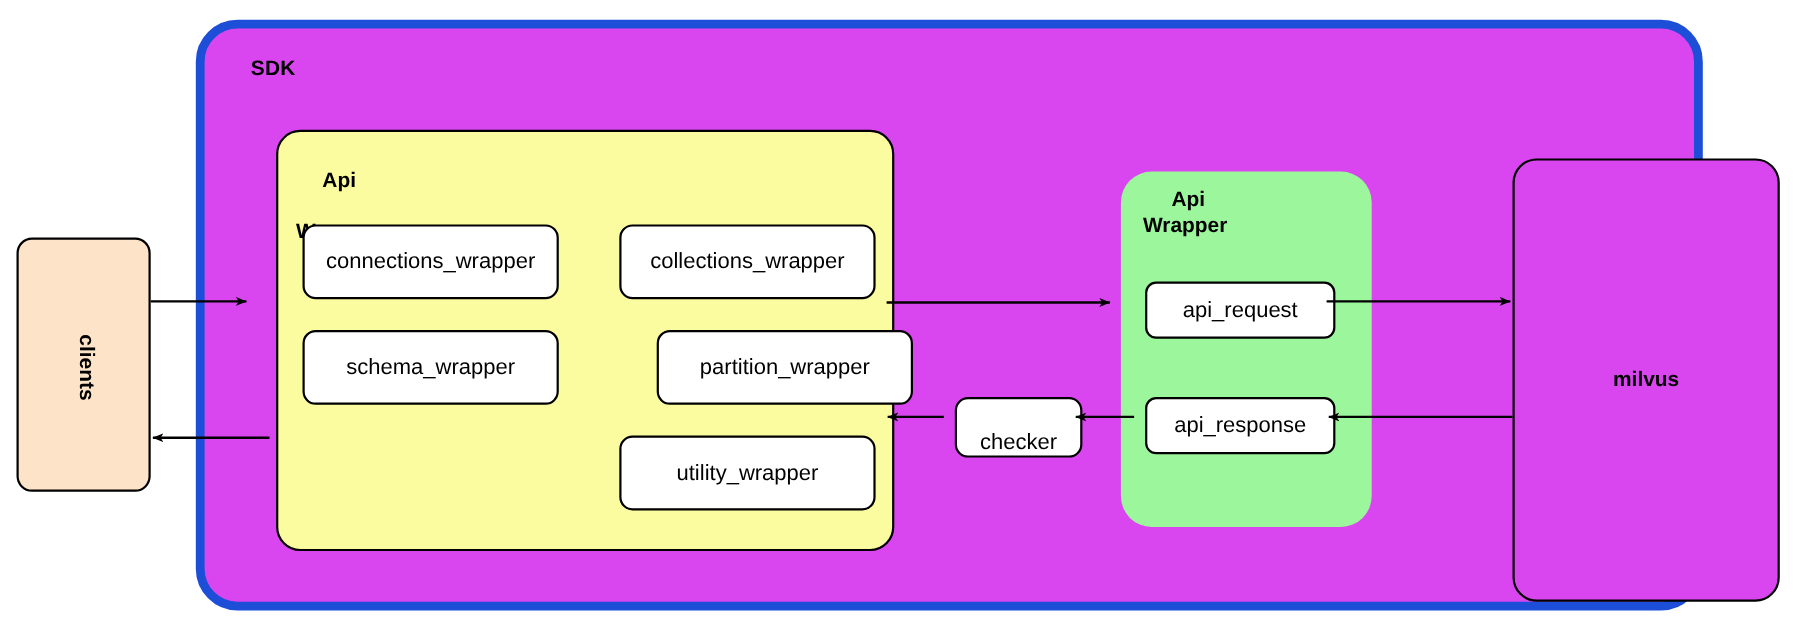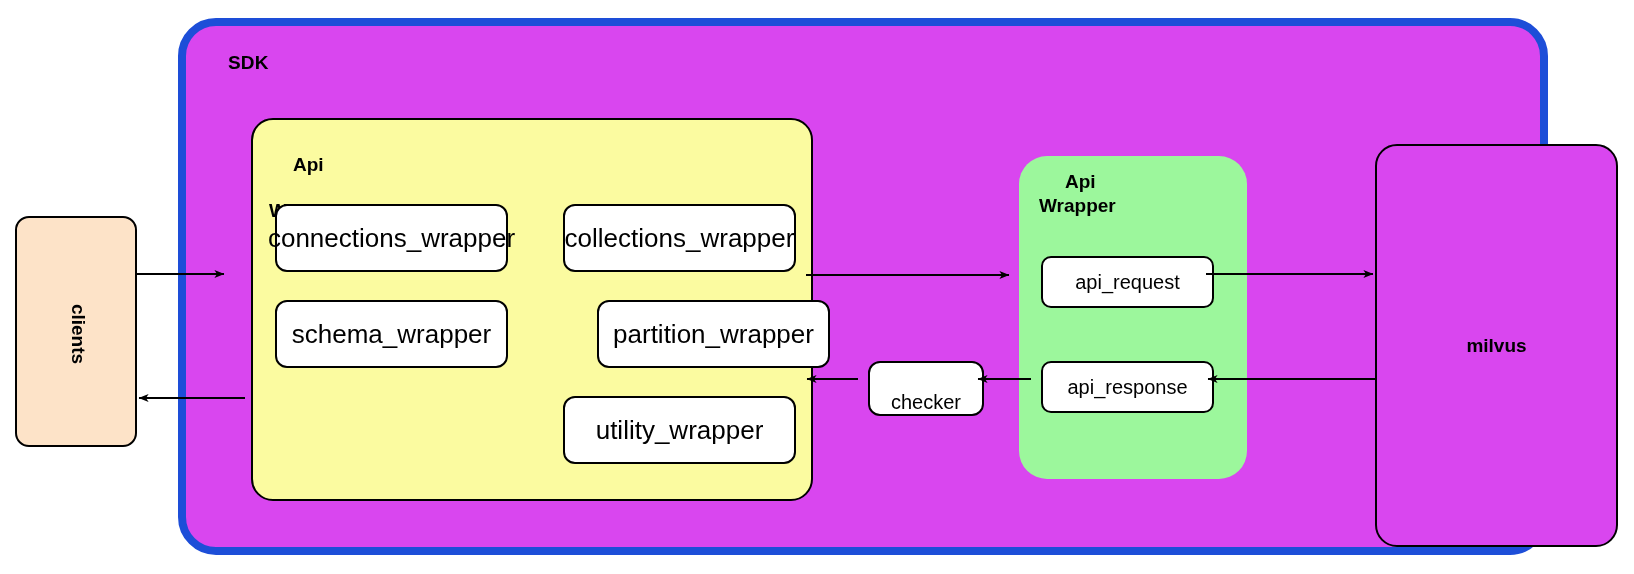--- a/index.html
+++ b/index.html
@@ -86,21 +86,21 @@
   
   .leaf {
     position: absolute;
     box-sizing: border-box;
     background: #FFFFFF;
     border: 2px solid #000000;
     border-radius: 12px;
     display: flex;
     align-items: center;
     justify-content: center;
-    font-size: 26px;
+    font-size: 20px;
     color: #000000;
   }
 
   .gw-leaf {
     left: 1033px;
     width: 173px;
     height: 52px;
     border-radius: 10px;
     font-size: 20px;
   }

